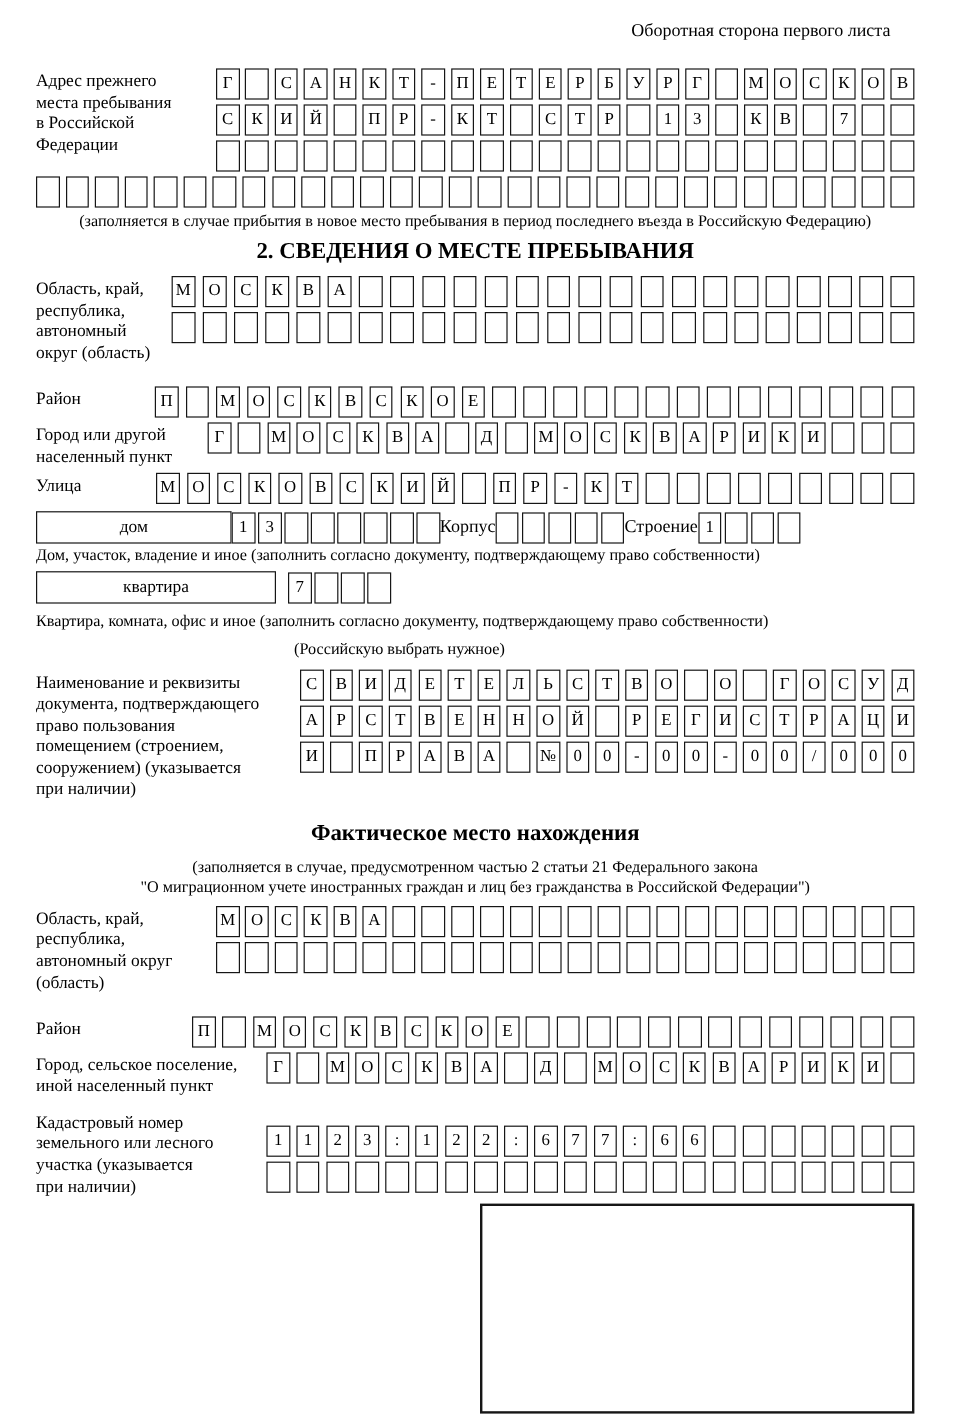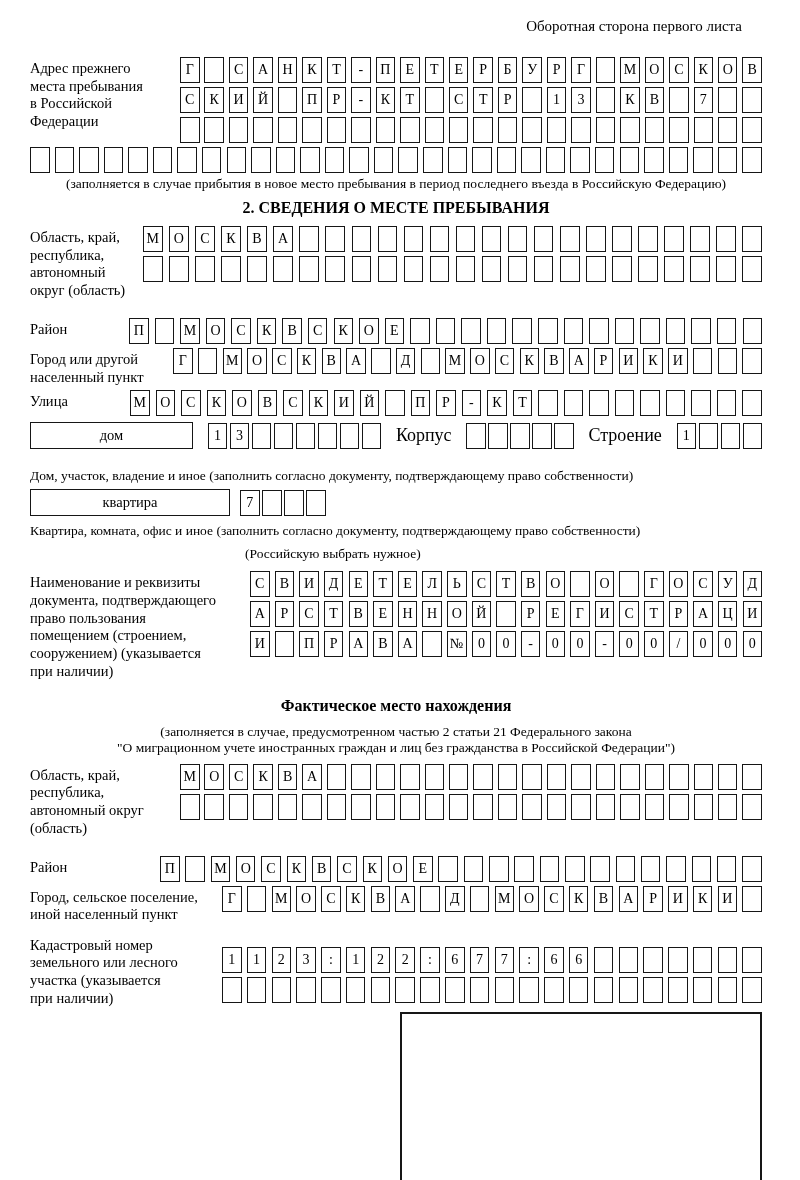--- a/index.html
+++ b/index.html
@@ -21,21 +21,21 @@
   .cells { display:flex; justify-content:space-between; flex:1; }
   .cells-fixed { display:flex; gap:2.5px; }
   .cell {
     width:19.5px; height:26px; border:1.7px solid #161616;
     display:flex; align-items:center; justify-content:center;
     font-size:14px; flex-shrink:0; background:#fff;
   }
 
   .note { font-size:13.5px; }
   .note-center { text-align:center; }
-  .sec-title { text-align:center; font-weight:bold; font-size:16px; }
+  .sec-title { text-align:center; font-weight:bold; font-size:19px; }
 
   .widebox { height:27px; border:1.7px solid #161616; display:flex; align-items:center; justify-content:center; font-size:14.5px; }
   .checkbox {
     width:22px; height:27px; border:1.7px solid #161616;
     display:flex; align-items:center; justify-content:center;
     font-size:15px; flex-shrink:0;
   }
 
   
   .g-adr { margin-bottom:4px; }
@@ -46,23 +46,23 @@
 
   .g-oblast .flabel { width:113px; }
   .g-oblast { margin-bottom:4px; min-height:88px; }
   .r-rayon .flabel { width:99px; }
   .r-rayon { margin-bottom:4px; }
   .r-gorod .flabel { width:143px; }
   .r-gorod { margin-bottom:4px; }
   .r-ulitsa .flabel { width:100px; }
   .r-ulitsa { margin-bottom:6px; }
 
-  .dom-row { display:flex; align-items:center; justify-content:space-between; margin-bottom:19px; }
+  .dom-row { display:flex; align-items:center; margin-bottom:2px; }
   .dom-box { width:163px; }
-  .inline-lbl { font-size:18px; white-space:nowrap; }
+  .inline-lbl { font-size:15px; white-space:nowrap; }
   .dom-note { margin-bottom:5px; }
 
   .kv-row { display:flex; align-items:center; gap:10px; margin-bottom:7px; }
   .kv-box { width:200px; }
   .kv-note { margin-bottom:7px; }
 
   .mesto-row { display:flex; align-items:center; margin-bottom:3px; }
   .mesto-row .m-lbl { font-size:14.5px; width:148px; flex-shrink:0; }
   .mesto-row .opt-lbl { font-size:14.5px; margin-left:9px; } .sp2 { width:21px; } .sp3 { width:29px; }
   .choose-note { margin-left:215px; margin-bottom:9px; }

